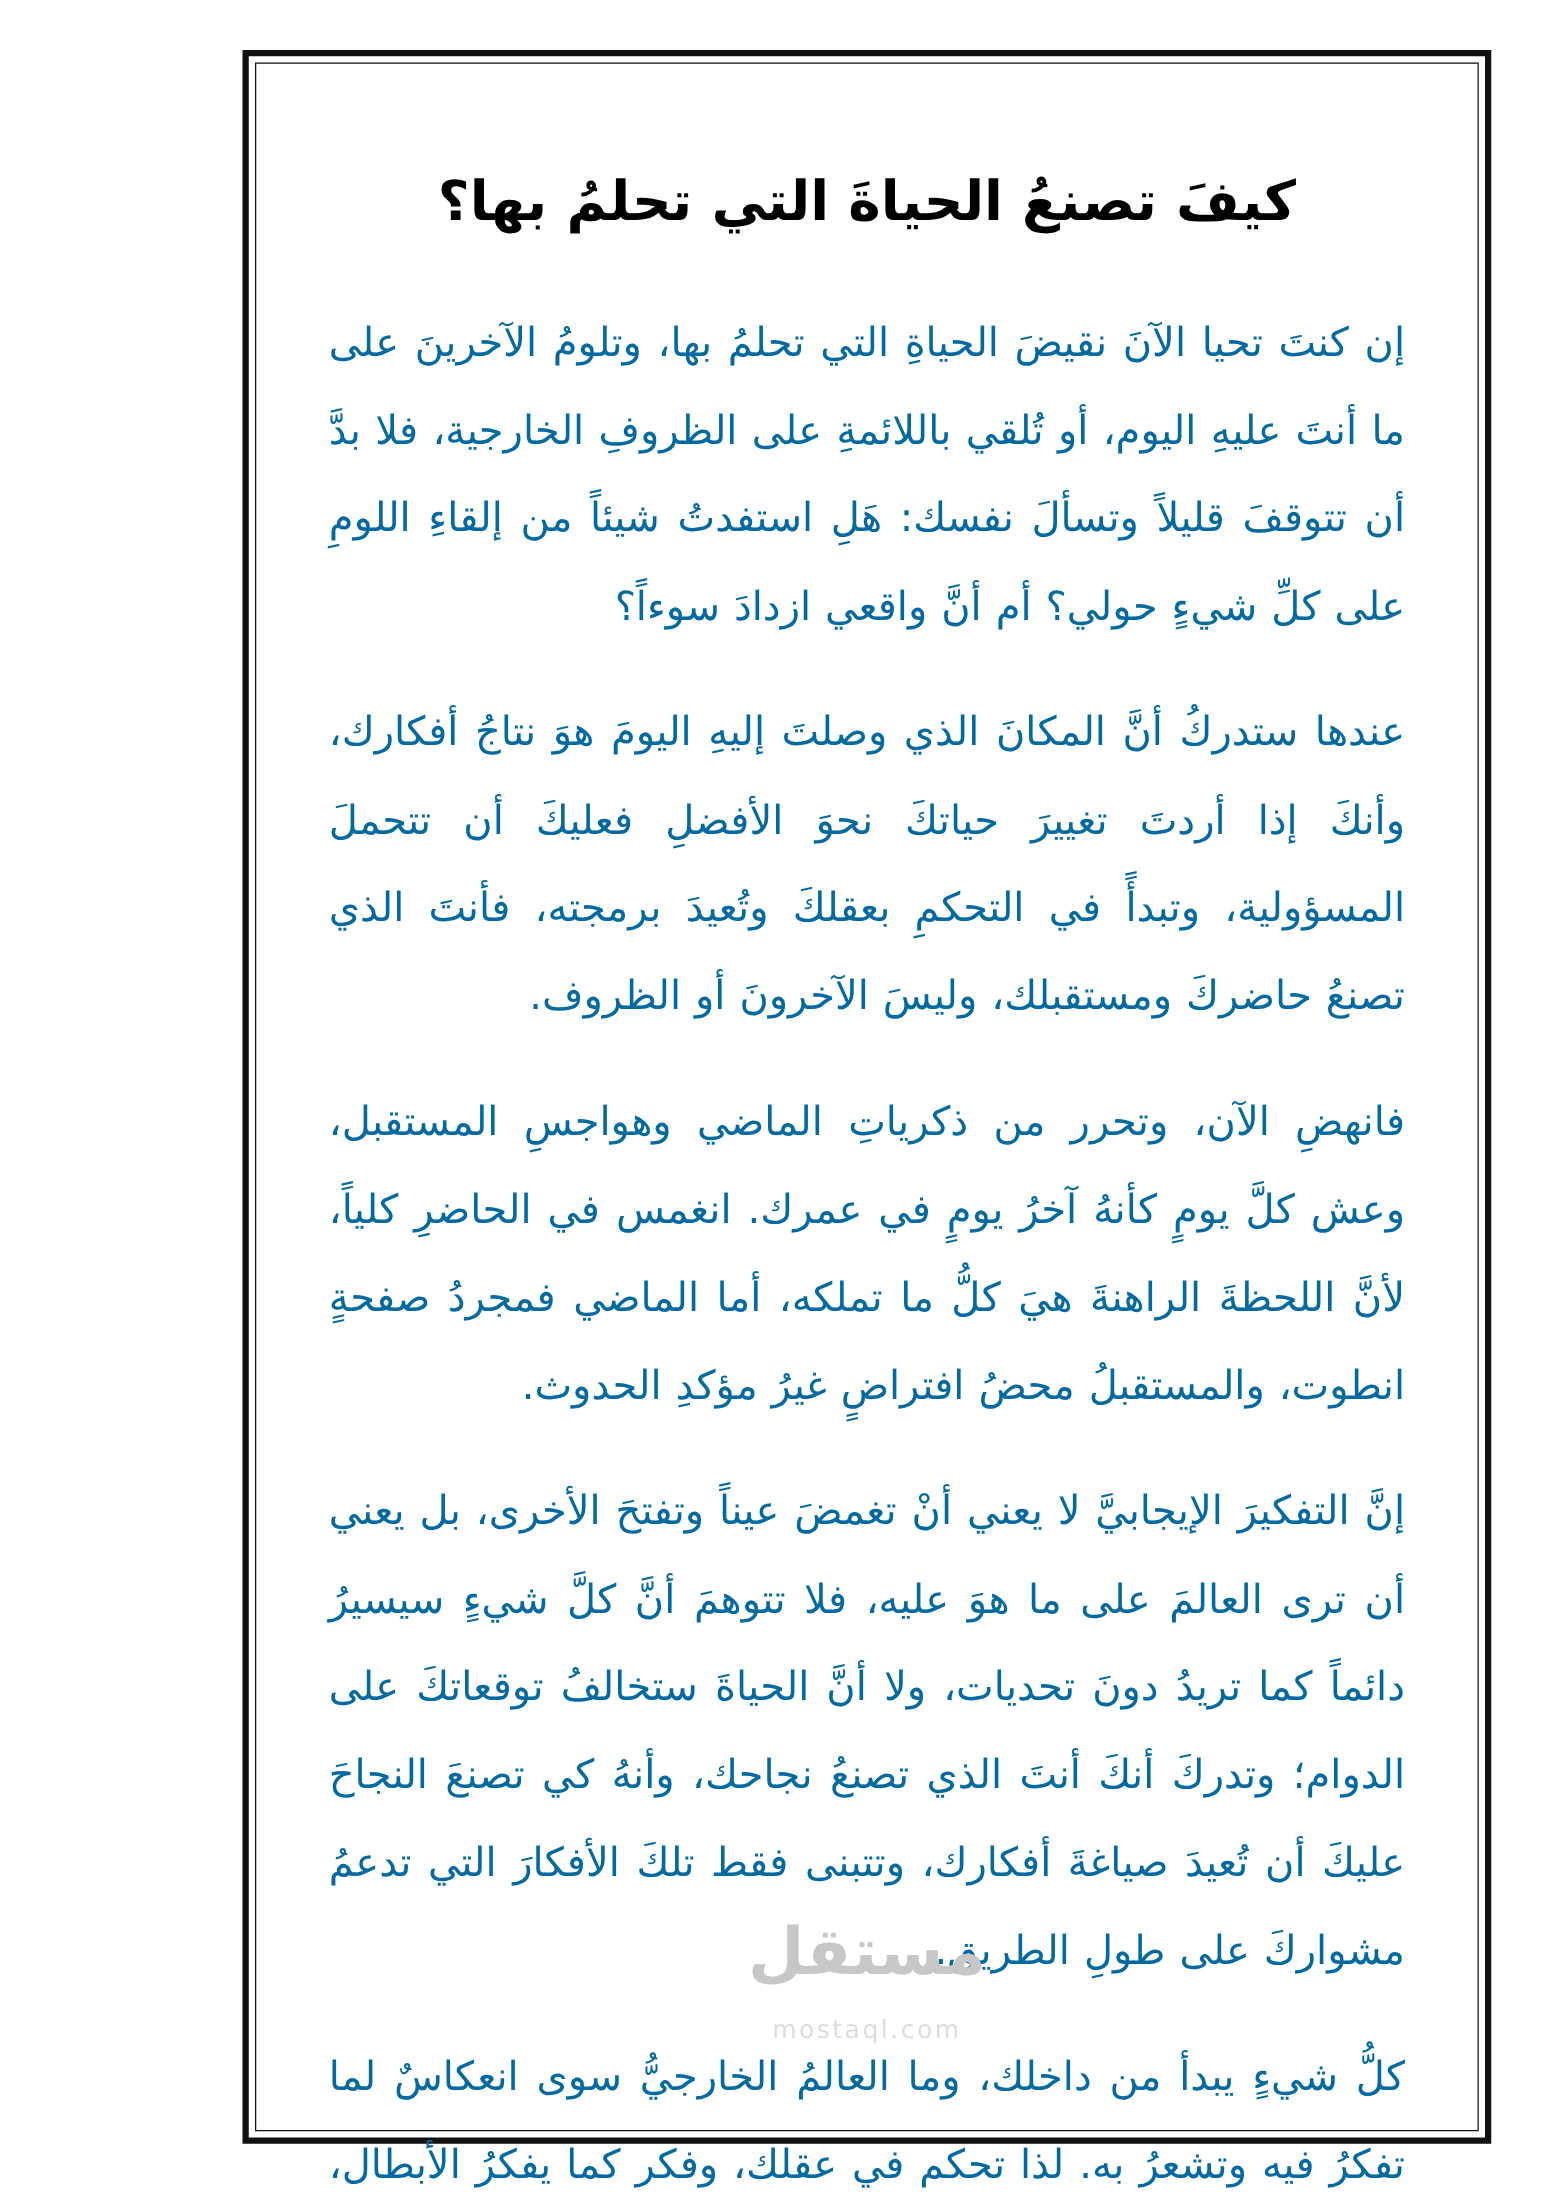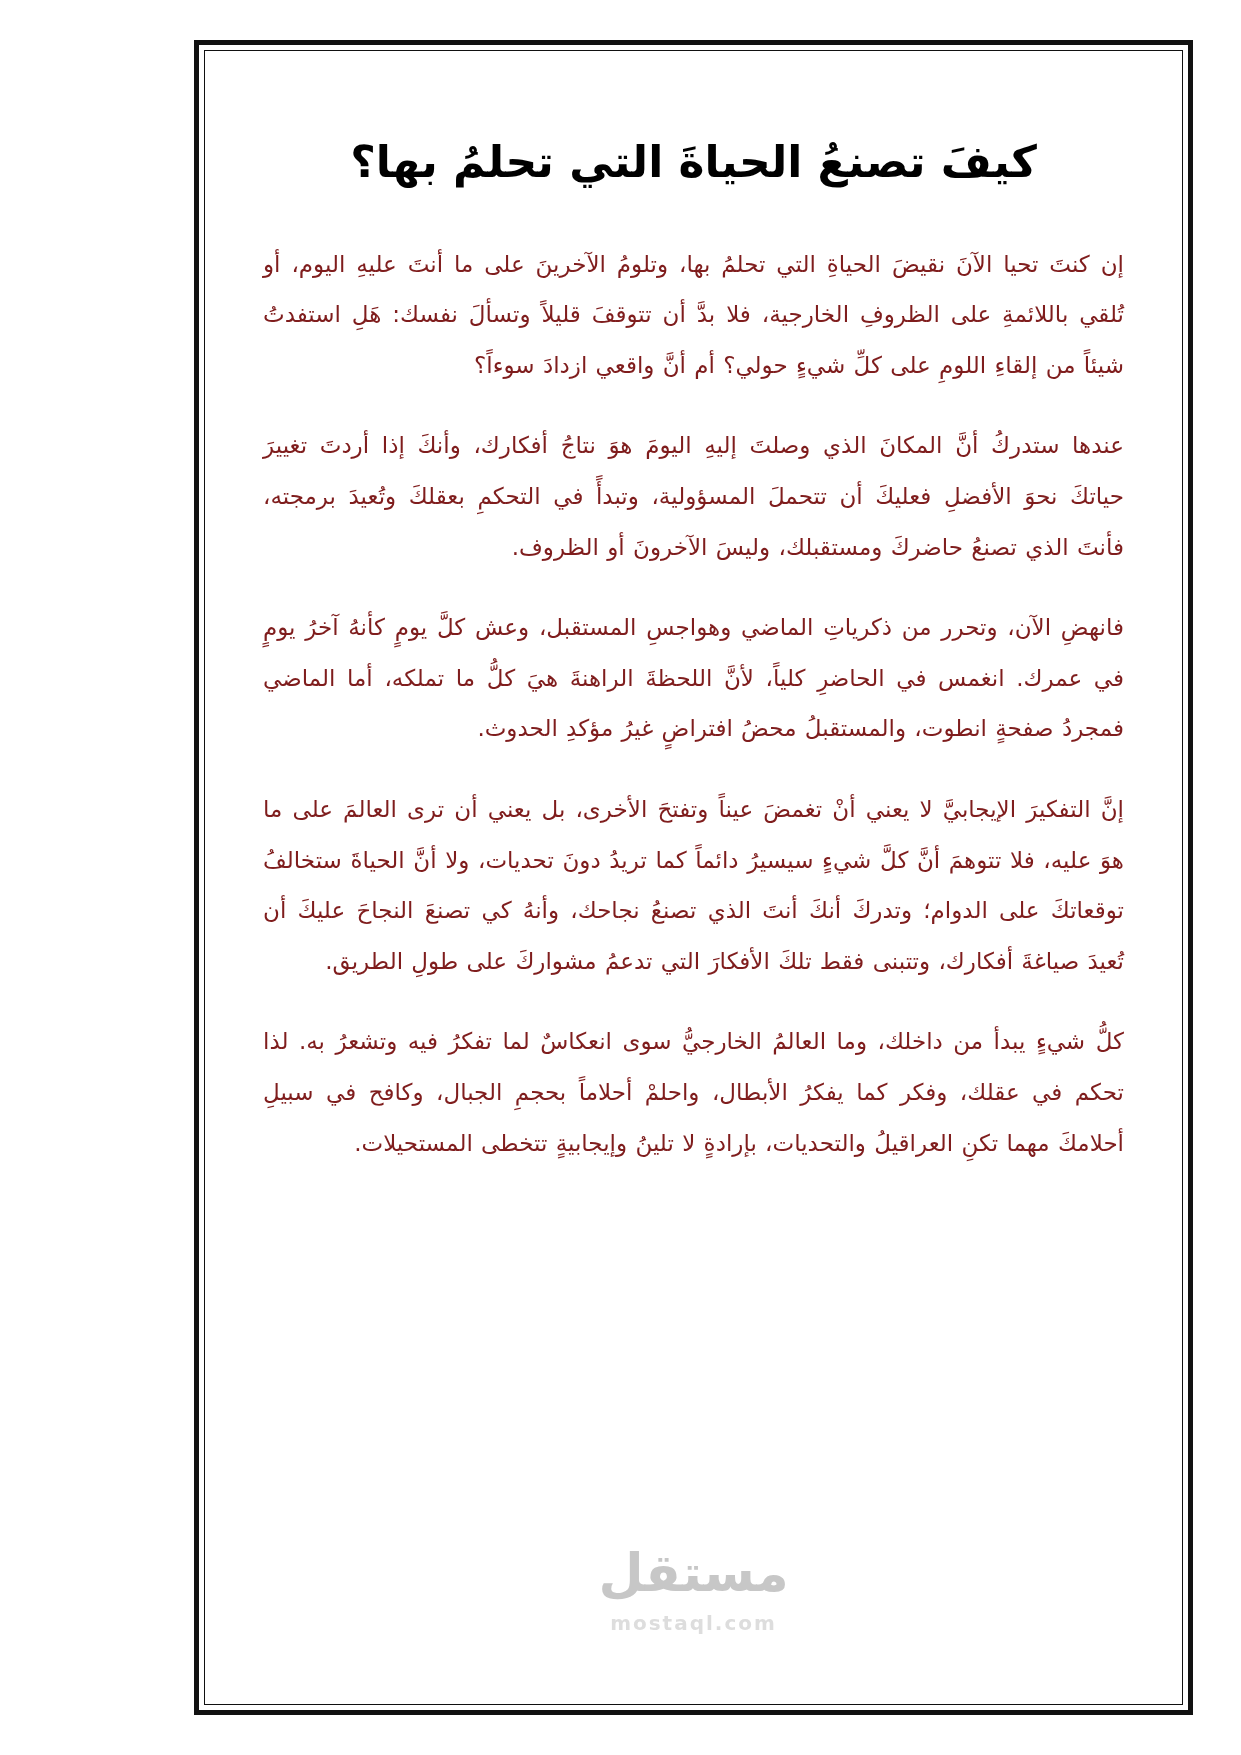--- a/index.html
+++ b/index.html
@@ -45,23 +45,23 @@
     margin: 20px 0 46px 0;
     text-align: center;
     font-size: 44px;
     font-weight: bold;
     color: #000000;
     letter-spacing: 0;
     line-height: 1.4;
   }
   .para {
     margin: 0 0 30px 0;
-    font-size: 23px;
+    font-size: 32px;
     line-height: 2.2;
-    color: #7f1d1d;
+    color: #0369a1;
     text-align: justify;
     text-align-last: right;
     word-spacing: 1px;
   }
   .watermark {
     position: absolute;
     bottom: 120px;
     left: 0;
     right: 0;
     text-align: center;
@@ -72,23 +72,22 @@
     font-size: 52px;
     font-weight: bold;
     color: #c7c7c7;
     line-height: 1.1;
     filter: blur(0.4px);
   }
   .wm-url {
     font-size: 20px;
     color: #dddddd;
     letter-spacing: 2px;
-    margin-top: 9px;
+    margin-top: 20px;
     filter: blur(0.6px);
-    font-weight: bold;
   }
 </style>
 </head>
 <body>
 
 <div class="page">
   <div class="frame-outer">
     <div class="frame-inner">
       <div class="content">
 

